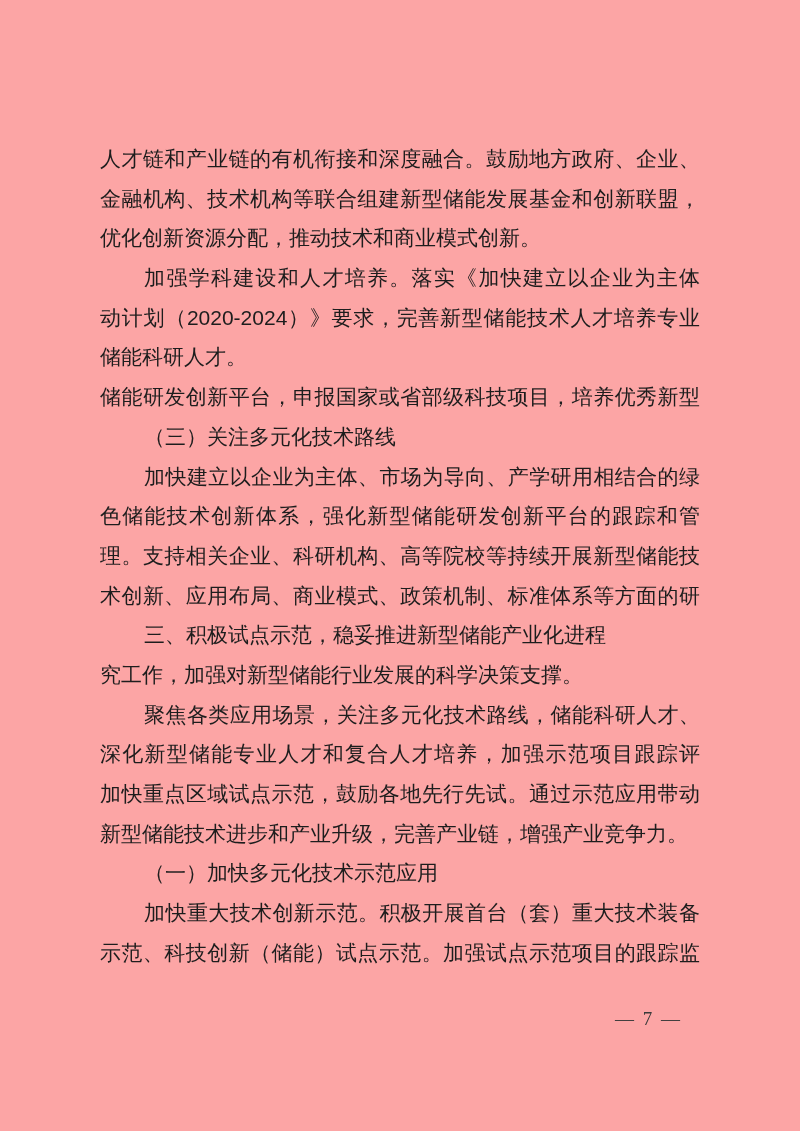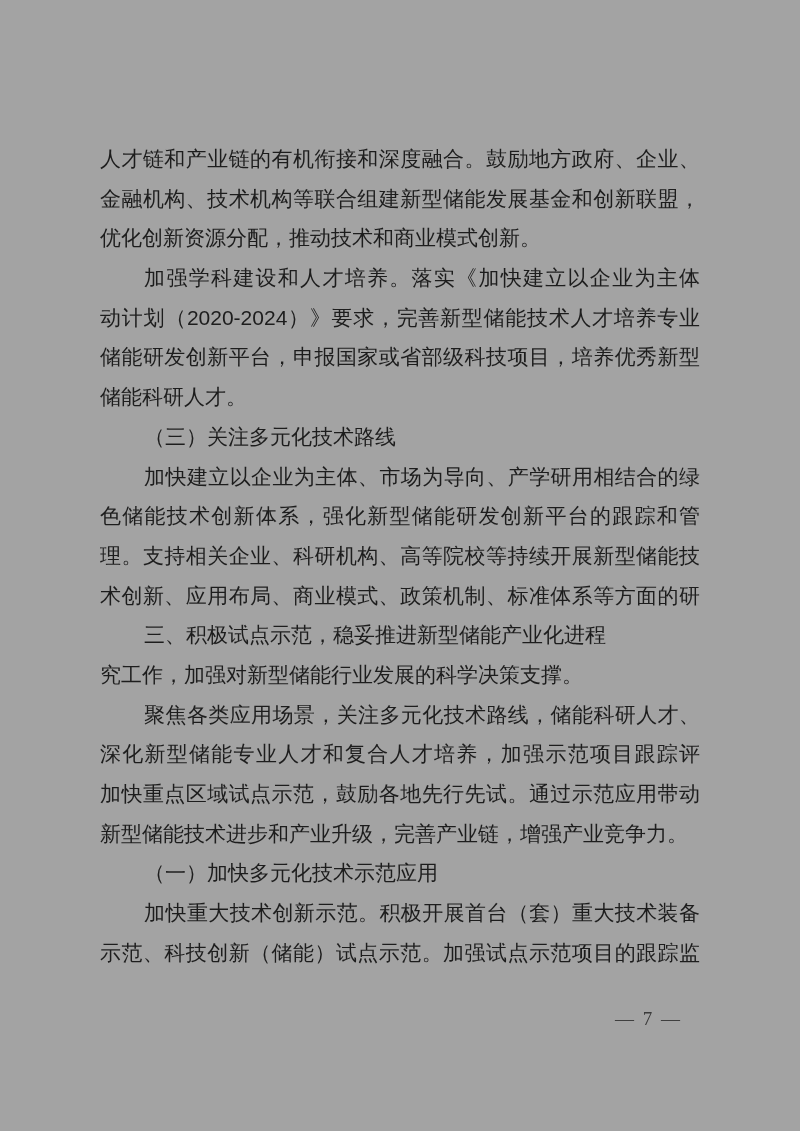--- a/index.html
+++ b/index.html
@@ -1,21 +1,21 @@
 <!DOCTYPE html>
 <html><head>
 <meta charset="utf-8">
 <style>
   * { margin: 0; padding: 0; box-sizing: border-box; }
   html, body { background: #ffffff; }
   .page {
     position: relative;
     width: 800px;
     height: 1131px;
-    background: #a3a3a3;
+    background: #fca5a5;
     font-family: "Liberation Sans", sans-serif;
     color: #1d1d1d;
     overflow: hidden;
   }
   .text-block {
     position: absolute;
     left: 100px;
     top: 139px;
     width: 600px;
   }
@@ -49,22 +49,22 @@
 </head>
 <body>
 
 <div class="page">
   <div class="text-block">
     <div class="line fill">人才链和产业链的有机衔接和深度融合。鼓励地方政府、企业、</div>
     <div class="line fill">金融机构、技术机构等联合组建新型储能发展基金和创新联盟，</div>
     <div class="line">优化创新资源分配，推动技术和商业模式创新。</div>
     <div class="line fill indent">加强学科建设和人才培养。落实《加快建立以企业为主体</div>
     <div class="line fill">动计划（2020-2024）》要求，完善新型储能技术人才培养专业学</div>
+    <div class="line">储能科研人才。</div>
     <div class="line fill">储能研发创新平台，申报国家或省部级科技项目，培养优秀新型</div>
-    <div class="line">储能科研人才。</div>
     <div class="line indent heading">（三）关注多元化技术路线</div>
     <div class="line fill indent">加快建立以企业为主体、市场为导向、产学研用相结合的绿</div>
     <div class="line fill">色储能技术创新体系，强化新型储能研发创新平台的跟踪和管</div>
     <div class="line fill">理。支持相关企业、科研机构、高等院校等持续开展新型储能技</div>
     <div class="line fill">术创新、应用布局、商业模式、政策机制、标准体系等方面的研</div>
     <div class="line indent heading">三、积极试点示范，稳妥推进新型储能产业化进程</div>
     <div class="line">究工作，加强对新型储能行业发展的科学决策支撑。</div>
     <div class="line fill indent">聚焦各类应用场景，关注多元化技术路线，储能科研人才、分</div>
     <div class="line fill">深化新型储能专业人才和复合人才培养，加强示范项目跟踪评估。</div>
     <div class="line fill">加快重点区域试点示范，鼓励各地先行先试。通过示范应用带动</div>

